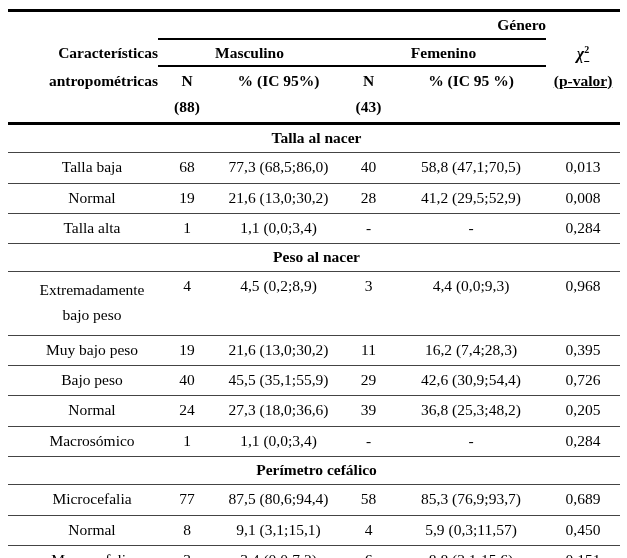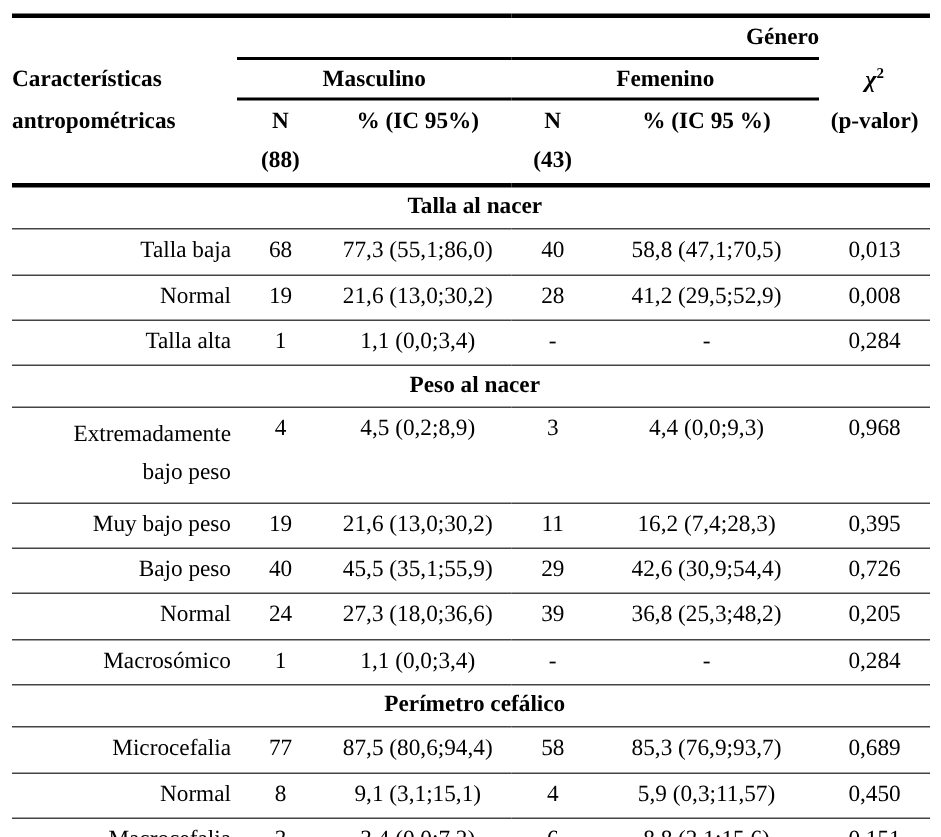--- a/index.html
+++ b/index.html
@@ -35,37 +35,37 @@
     padding: 0;
     text-align: center;
     overflow: hidden;
   }
   thead th { font-weight: bold; }
   thead { border-bottom: 3px solid #000; }
 
   .th-label {
     vertical-align: middle;
     line-height: 1.8;
-    text-align: left;
+    text-align: right;
   }
   .th-genero {
     border-bottom: 2px solid #000;
     height: 26px;
     vertical-align: middle;
     text-align: right;
   }
   .th-sex {
     border-bottom: 2px solid #000;
     height: 25px;
     vertical-align: middle;
   }
   .row-measures th { height: 28px; vertical-align: middle; }
   .row-totals th   { height: 24px; vertical-align: top; padding-top: 3px; }
 
-  .th-chi { vertical-align: middle; }
+  .th-chi { vertical-align: middle; text-decoration: underline; }
   .th-chi .chi { font-size: 16px; margin-bottom: 8px; }
   .th-chi .chi i { font-family: "Liberation Serif", serif; }
   .th-chi .chi sup { font-size: 10px; }
 
   tbody tr { border-bottom: 1px solid #444444; }
   tbody tr:last-child { border-bottom: none; }
 
   tbody td {
     vertical-align: top;
     padding-top: 6px;
@@ -73,21 +73,21 @@
     line-height: 1.05;
   }
   tr.section-row td {
     text-align: center;
     font-weight: bold;
     padding-left: 5px;
     padding-top: 5px;
     padding-bottom: 6px;
   }
   td.cell-label {
-    text-align: right;
+    text-align: center;
     padding-left: 22px;
     padding-right: 4px;
   }
   td.cell-label.wrap { line-height: 1.6; }
 </style>
 </head>
 <body>
 
 <div class="page">
   <table class="stats">
@@ -125,21 +125,21 @@
         <th></th>
       </tr>
     </thead>
     <tbody>
         <tr class="section-row">
           <td colspan="6">Talla al nacer</td>
         </tr>
         <tr>
           <td class="cell-label">Talla baja</td>
           <td>68</td>
-          <td>77,3 (55,1;86,0)</td>
+          <td>77,3 (68,5;86,0)</td>
           <td>40</td>
           <td>58,8 (47,1;70,5)</td>
           <td>0,013</td>
         </tr>
         <tr>
           <td class="cell-label">Normal</td>
           <td>19</td>
           <td>21,6 (13,0;30,2)</td>
           <td>28</td>
           <td>41,2 (29,5;52,9)</td>

